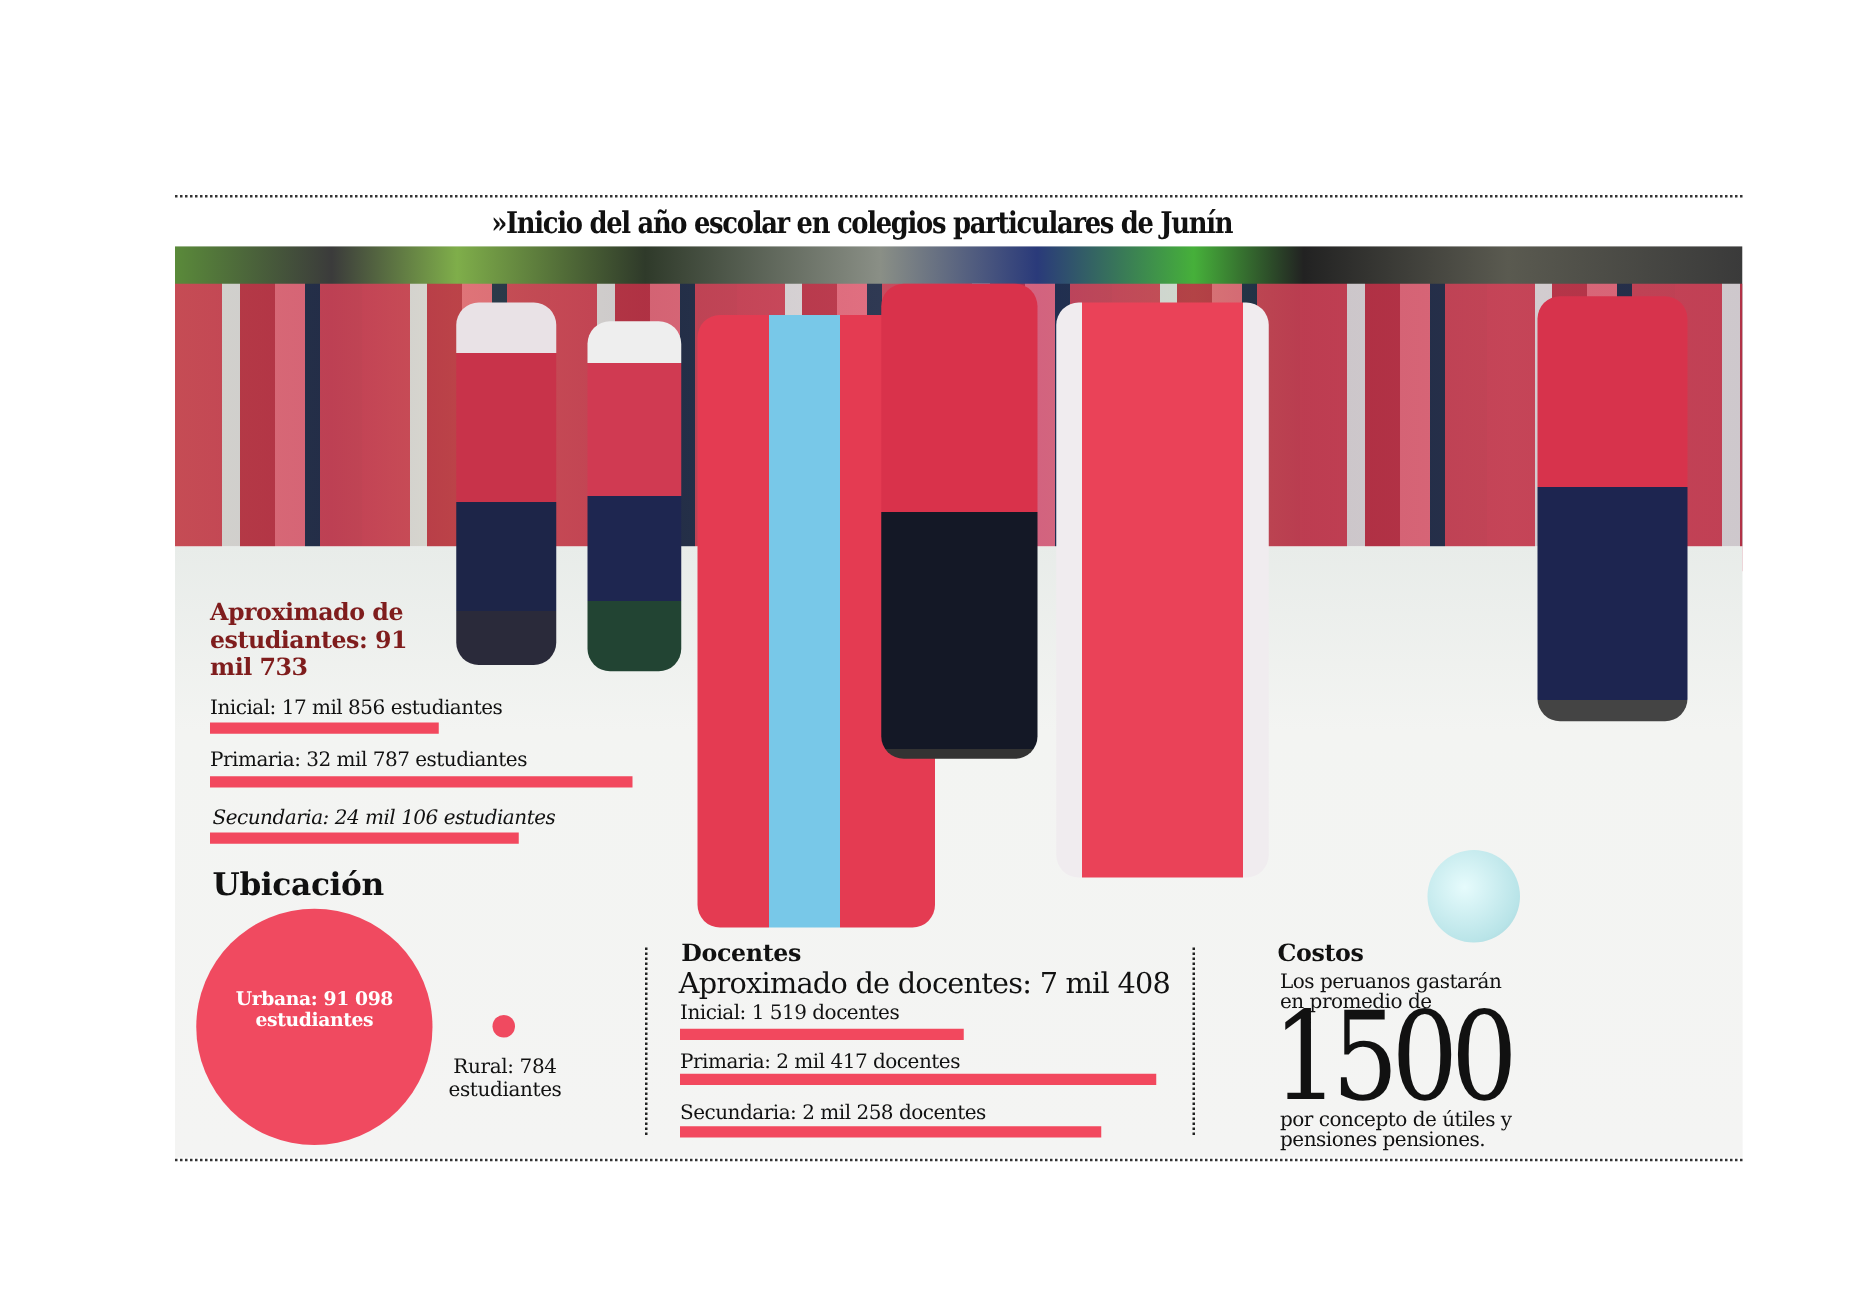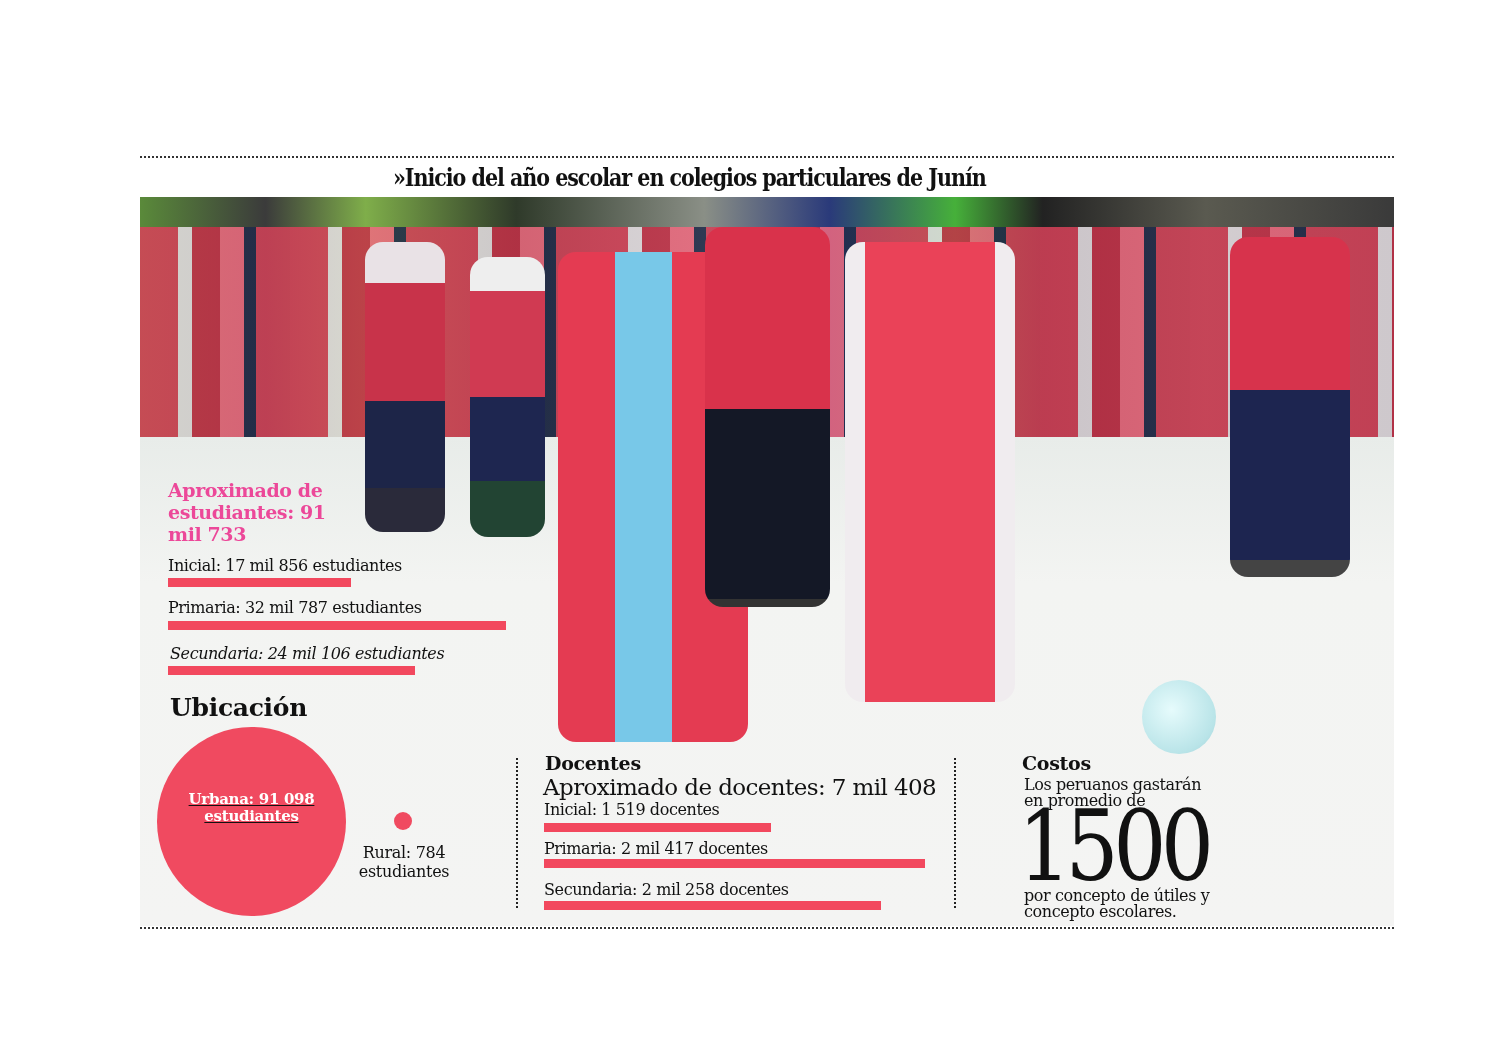--- a/index.html
+++ b/index.html
@@ -29,30 +29,30 @@
                   #f06a80 80px 104px, #1f2a4a 104px 116px, #d44158 116px 150px); opacity: 0.85; }
   .photo .floor { position: absolute; left: 0; top: 240px; width: 1254px; height: 489px;
       background: linear-gradient(180deg, #e8ece9 0%, #f3f4f2 30%, #f4f4f3 100%); }
   .photo .fig { position: absolute; border-radius: 18px; }
   .photo .ball { position: absolute; left: 1002px; top: 483px; width: 74px; height: 74px;
       border-radius: 50%; background: radial-gradient(circle at 40% 40%, #e6fbfc, #b9e4e8 70%, #9fcfd6); }
 
   
   .est-head { position: absolute; left: 168px; top: 479px; width: 200px;
               font-family: "DejaVu Serif", serif; font-weight: bold; font-size: 19px;
-              line-height: 22px; letter-spacing: -0.4px; color: #ec4899; }
+              line-height: 22px; letter-spacing: -0.4px; color: #7f1d1d; }
   .bar-label { position: absolute; font-family: "DejaVu Serif", serif; font-size: 16px;
                color: #111; white-space: nowrap; letter-spacing: -0.4px; }
   .bar { position: absolute; height: 9px; background: #f2485e; }
 
   .ubic-head { position: absolute; left: 170px; top: 693px; font-weight: bold; font-size: 25px;
                font-family: "DejaVu Serif", serif; letter-spacing: -0.3px; }
   .circle-big { position: absolute; left: 157px; top: 727px; width: 189px; height: 189px;
                 border-radius: 50%; background: #f04a60; display: flex; align-items: center;
-                justify-content: center; text-align: center; text-decoration: underline; }
+                justify-content: center; text-align: center; }
   .circle-big span { font-family: "DejaVu Serif", serif; font-weight: bold; color: #fff;
                      font-size: 15px; line-height: 17px; margin-top: -28px; letter-spacing: -0.3px; }
   .circle-small { position: absolute; left: 394px; top: 812px; width: 18px; height: 18px;
                   border-radius: 50%; background: #f04a60; }
   .rural-label { position: absolute; left: 352px; top: 843px; width: 104px; text-align: center;
                  font-size: 16px; line-height: 19px; letter-spacing: -0.3px; }
 
   
   .vsep { position: absolute; width: 0; border-left: 2px dotted #222; }
 
@@ -136,15 +136,15 @@
 <div class="bar" style="left:544px;top:859px;width:381px;"></div>
 
 <div class="bar-label" style="left:544px;top:880px;">Secundaria: 2 mil 258 docentes</div>
 <div class="bar" style="left:544px;top:901px;width:337px;"></div>
 
 <div class="cost-head">Costos</div>
 <div class="cost-text" style="top:777px;">Los peruanos gastarán</div>
 <div class="cost-text" style="top:793px;">en promedio de</div>
 <div class="cost-big">1500</div>
 <div class="cost-text" style="top:888px;">por concepto de útiles y</div>
-<div class="cost-text" style="top:904px;">concepto escolares.</div>
+<div class="cost-text" style="top:904px;">pensiones pensiones.</div>
 
 <div class="rule bottom"></div>
 
 </body></html>

